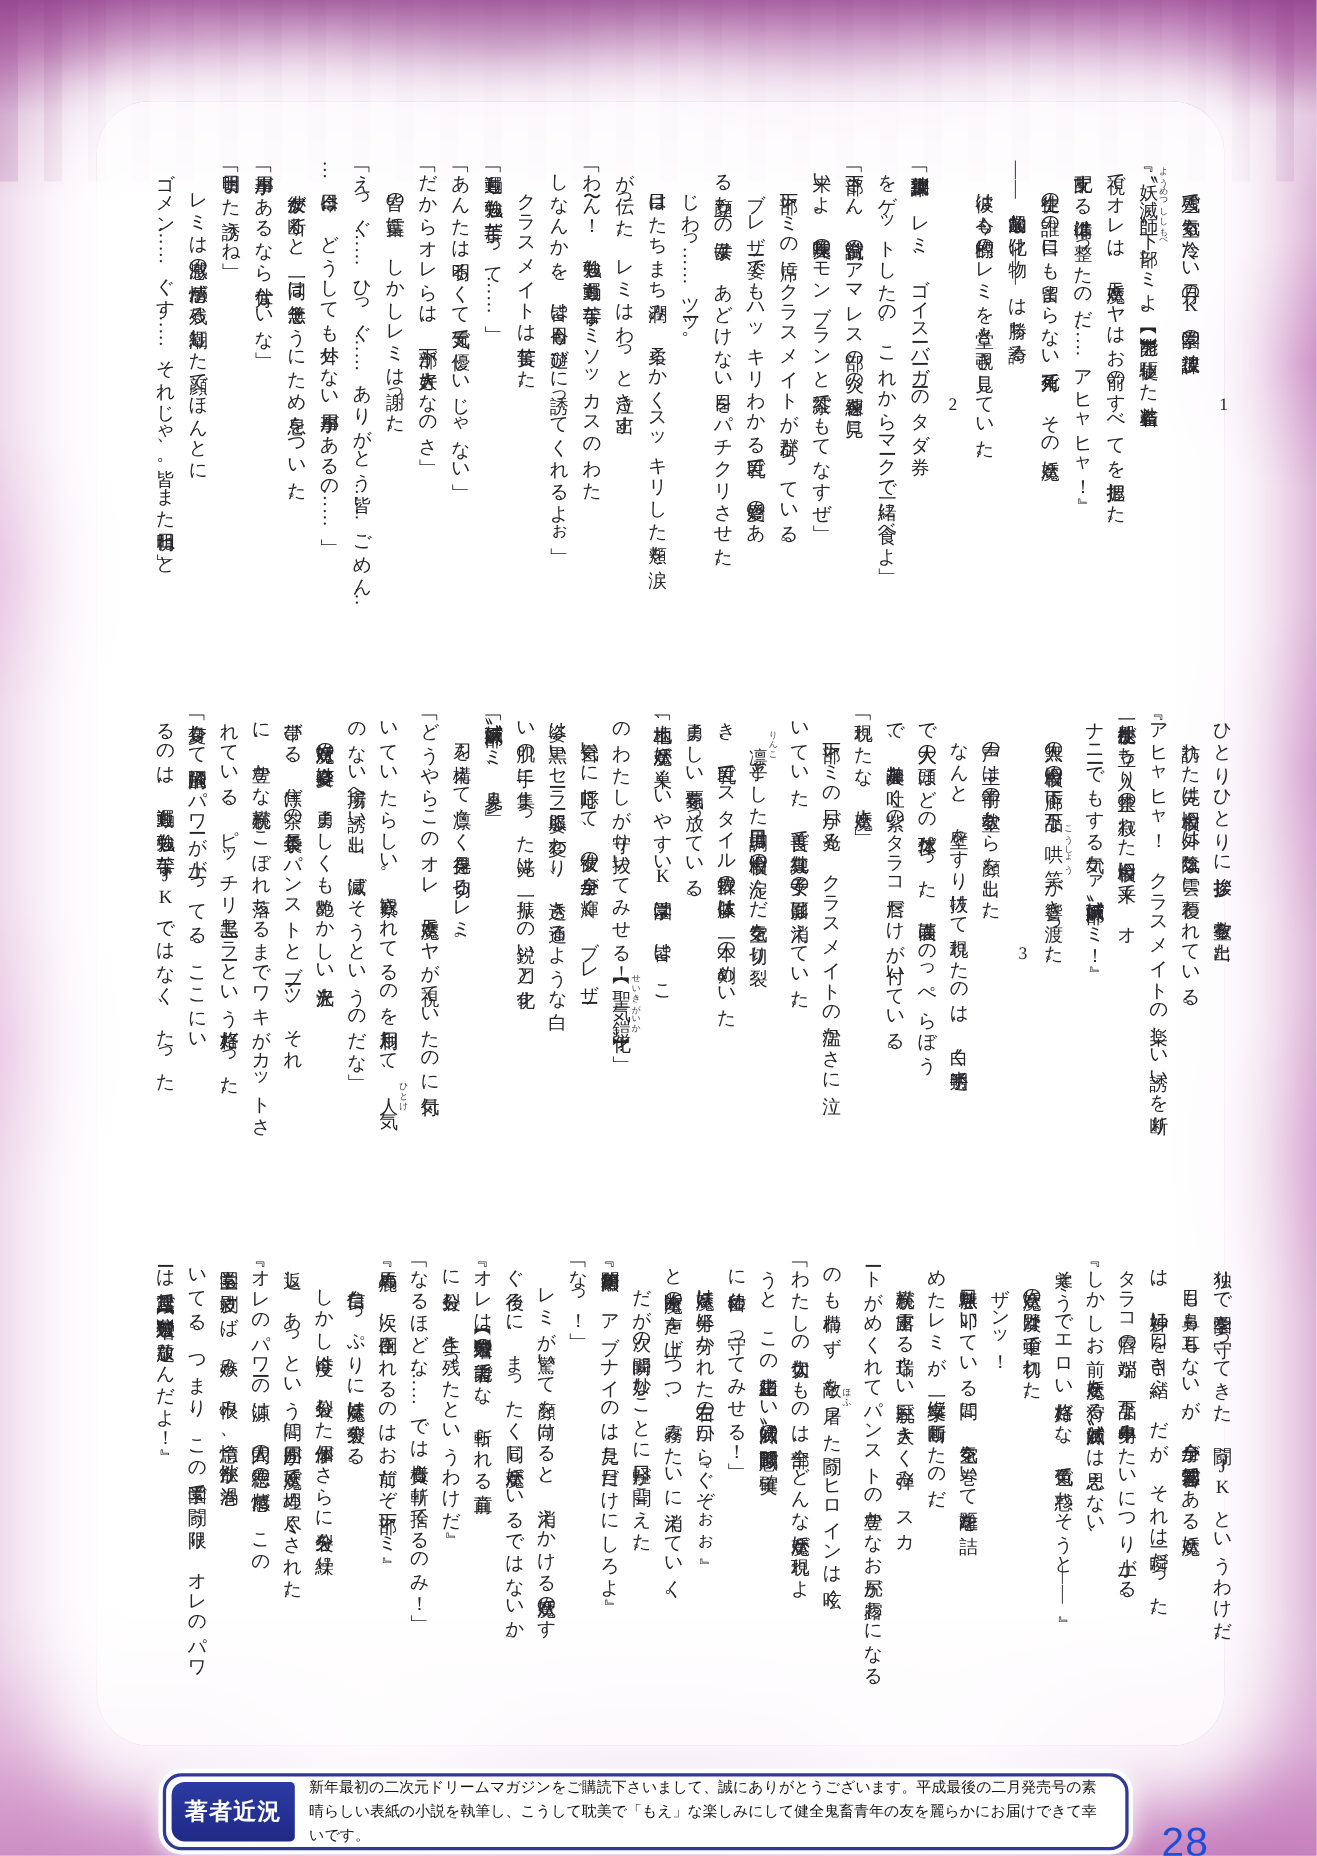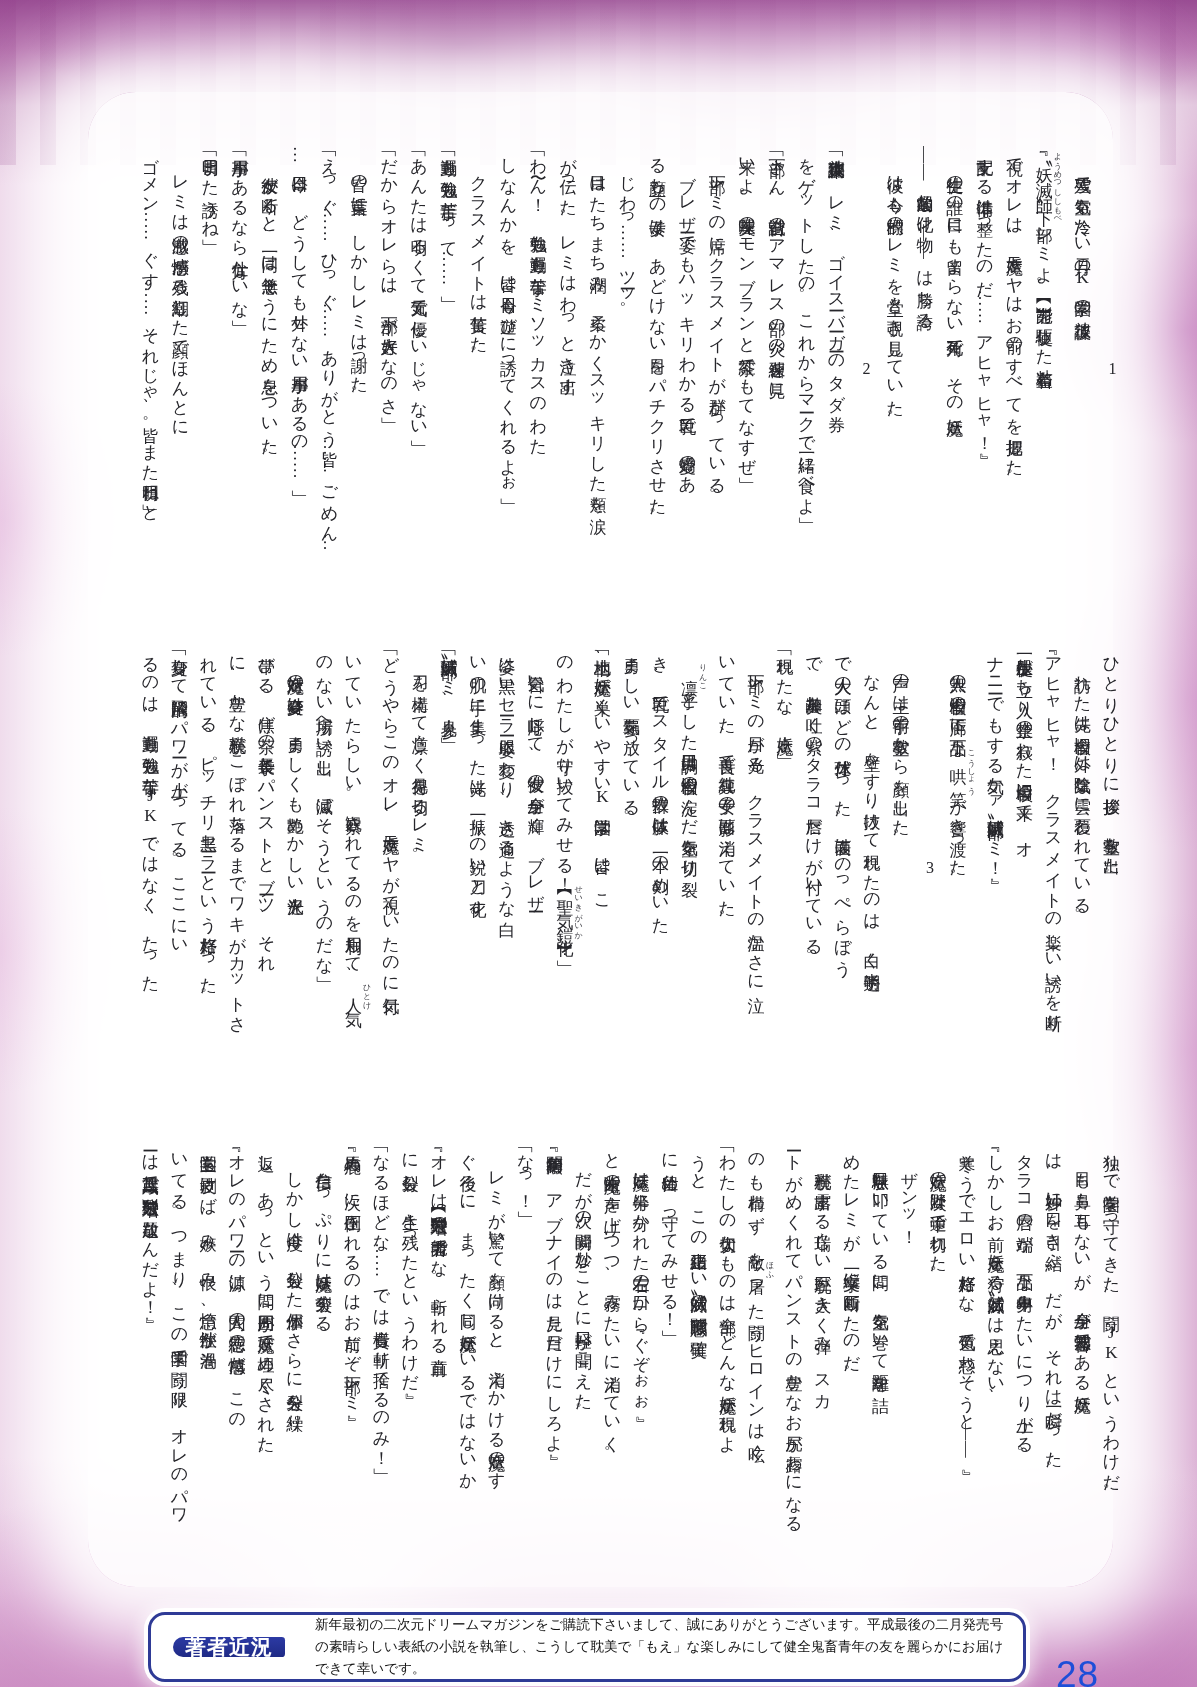--- a/index.html
+++ b/index.html
@@ -45,21 +45,21 @@
     font-size:17px;letter-spacing:.6px;color:#26262b;line-height:1;}
   .col .upr{text-orientation:upright;}
   .col ruby rt{font-size:8px;letter-spacing:0;color:#3a3a40;}
   .col.num{display:flex;justify-content:center;font-size:16px;}
   
   .footer-box{position:absolute;left:148px;top:1612px;width:872px;height:64px;
     background:#ffffff;border:3px solid #2e3a96;border-radius:17px;
     box-shadow:0 0 0 4px rgba(255,255,255,.95),0 0 16px 8px rgba(255,255,255,.55);
     display:flex;align-items:stretch;
     font-family:"Liberation Sans","DejaVu Sans",sans-serif;}
-  .footer-label{margin:22px;min-width:112px;background:#26309a;
+  .footer-label{margin:5px;min-width:112px;background:#26309a;
     background:linear-gradient(180deg,#2c3aa4,#1f2a86);
     border-radius:12px 4px 4px 12px;color:#ffffff;font-size:21px;font-weight:700;
     display:flex;align-items:center;justify-content:center;letter-spacing:1px;}
   .footer-text{flex:1;display:flex;align-items:center;padding:4px 14px 4px 8px;
     font-size:13.6px;line-height:1.6;font-weight:400;color:#141414;}
   .page-number{position:absolute;left:1056px;top:1654px;
     font-family:"Liberation Sans","DejaVu Sans",sans-serif;
     font-size:37px;color:#1d4ed8;letter-spacing:1px;}
 </style>
 </head>

